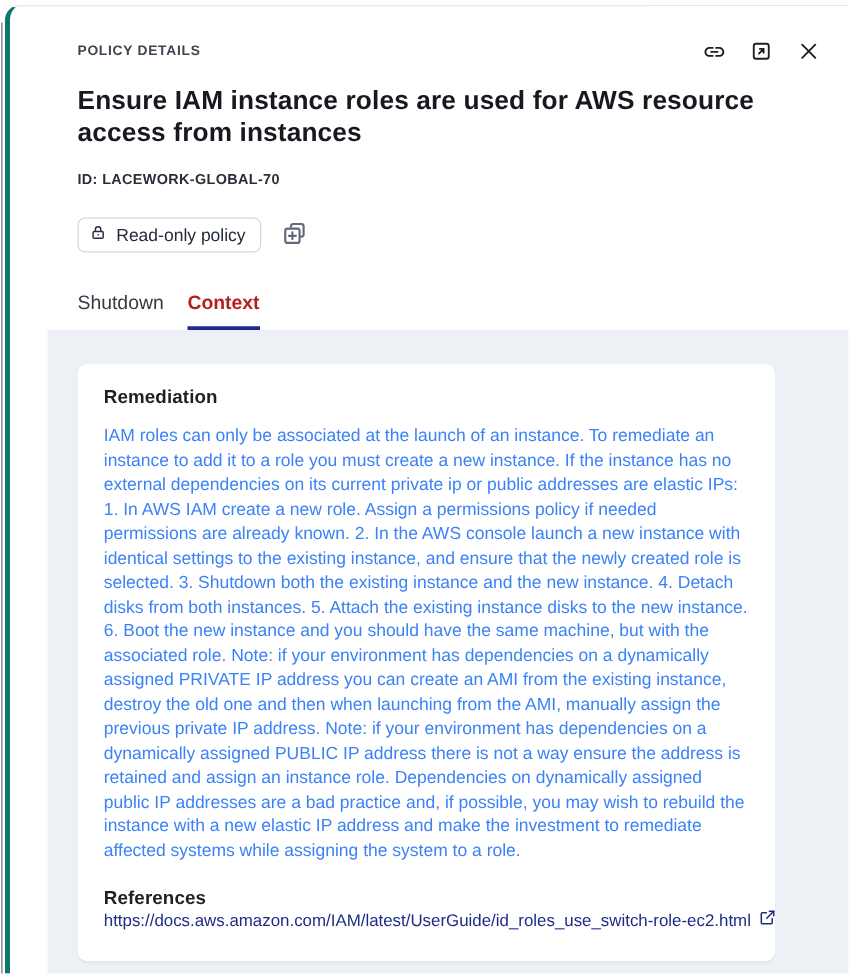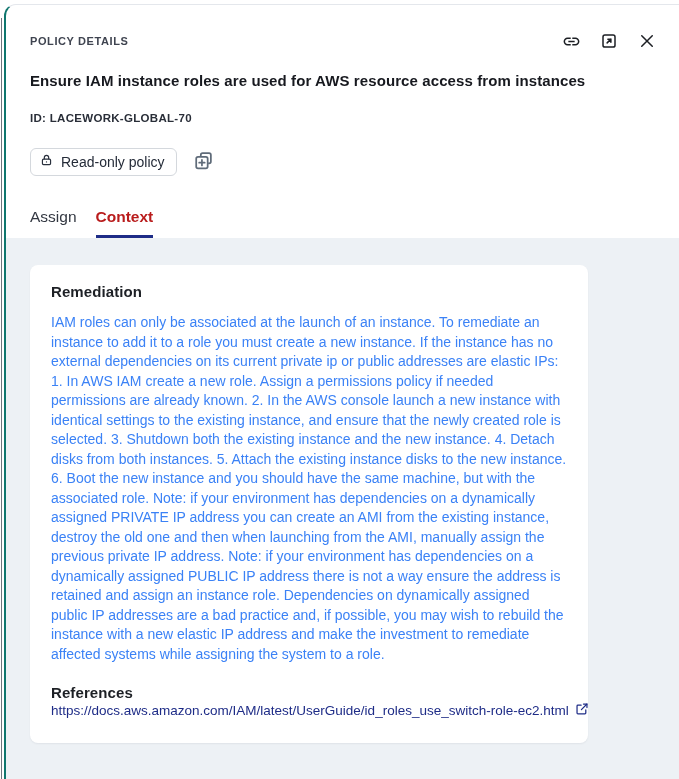--- a/index.html
+++ b/index.html
@@ -15,45 +15,46 @@
     position: absolute;
     left: 1px; top: 18px; bottom: 0;
     width: 1px;
     background: #6f747c;
   }
   .panel {
     position: absolute;
     left: 4px; top: 4px; right: 0; bottom: 0;
     background: #ffffff;
     border-top-left-radius: 12px;
-    border-left: 2px solid #0f766e;
+    border-left: 4px solid #0f766e;
     border-top: 1px solid #e4e7ec;
     display: flex;
     flex-direction: column;
     overflow: hidden;
+    padding-left: 30px;
   }
   
   .panel-header { padding: 24px 20px 0 24px; }
   .eyebrow-row {
     display: flex; align-items: center; justify-content: space-between;
   }
   .eyebrow {
     font-size: 11px; font-weight: 700; letter-spacing: .6px;
     color: #3f4450; text-transform: uppercase;
   }
   .header-icons { display: flex; align-items: center; gap: 14px; }
   .icon-btn {
     width: 24px; height: 24px;
     display: flex; align-items: center; justify-content: center;
     color: #1c1f24; background: transparent; border: none; cursor: pointer;
   }
   .icon-btn svg { display: block; }
   .panel-title {
     margin-top: 15px;
-    font-size: 15px; font-weight: 700; line-height: 26px;
+    font-size: 21px; font-weight: 700; line-height: 26px;
     color: #17191f;
     max-width: 596px;
     letter-spacing: .1px;
   }
   .policy-id {
     margin-top: 18px;
     font-size: 11.5px; font-weight: 700; letter-spacing: .3px;
     color: #292e38;
   }
   .badge-row {
@@ -180,21 +181,21 @@
           <svg width="22" height="22" viewBox="0 0 24 24" fill="none" stroke="currentColor" stroke-width="1.9">
             <path d="M8.5 6.5 V5.5 a2 2 0 0 1 2-2 h7 a2 2 0 0 1 2 2 v7 a2 2 0 0 1-2 2 h-1"></path>
             <rect x="3.5" y="7.5" width="12.5" height="12.5" rx="2" fill="#ffffff"></rect>
             <path d="M9.75 10.8 v6 M6.75 13.8 h6" stroke-linecap="round"></path>
           </svg>
         </span>
       </button>
     </div>
 
     <div class="tabs">
-      <button class="tab">Assign</button>
+      <button class="tab">Shutdown</button>
       <button class="tab active">Context</button>
     </div>
   </div>
 
   <div class="content-section">
     <div class="card">
       <h3>Remediation</h3>
       <p class="remediation-text">IAM roles can only be associated at the launch of an instance. To remediate an instance to add it to a role you must create a new instance. If the instance has no external dependencies on its current private ip or public addresses are elastic IPs: 1. In AWS IAM create a new role. Assign a permissions policy if needed permissions are already known. 2. In the AWS console launch a new instance with identical settings to the existing instance, and ensure that the newly created role is selected. 3. Shutdown both the existing instance and the new instance. 4. Detach disks from both instances. 5. Attach the existing instance disks to the new instance. 6. Boot the new instance and you should have the same machine, but with the associated role. Note: if your environment has dependencies on a dynamically assigned PRIVATE IP address you can create an AMI from the existing instance, destroy the old one and then when launching from the AMI, manually assign the previous private IP address. Note: if your environment has dependencies on a dynamically assigned PUBLIC IP address there is not a way ensure the address is retained and assign an instance role. Dependencies on dynamically assigned public IP addresses are a bad practice and, if possible, you may wish to rebuild the instance with a new elastic IP address and make the investment to remediate affected systems while assigning the system to a role.</p>
 
       <h3 class="references-heading">References</h3>

